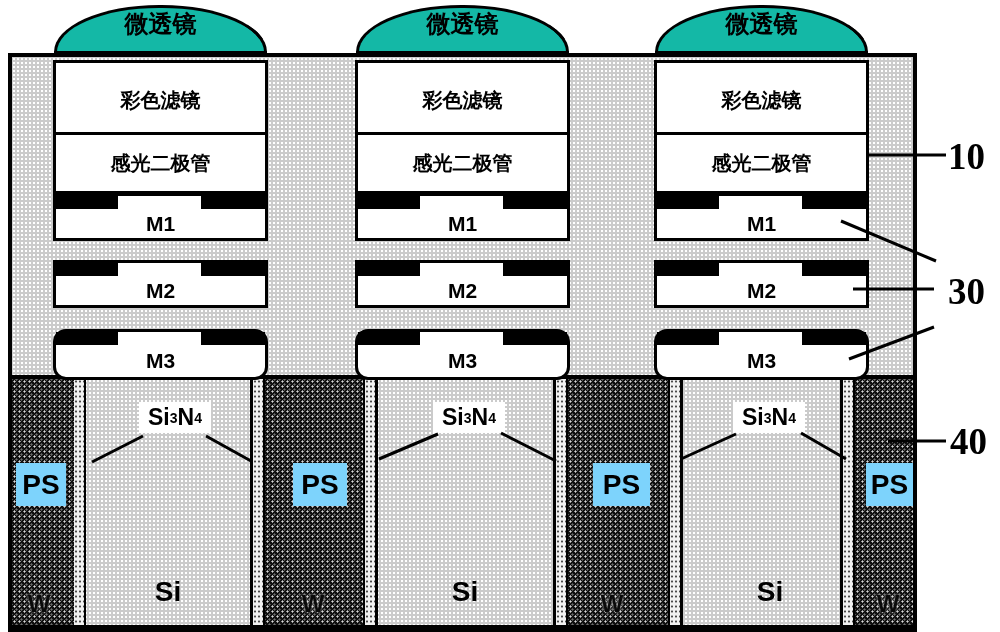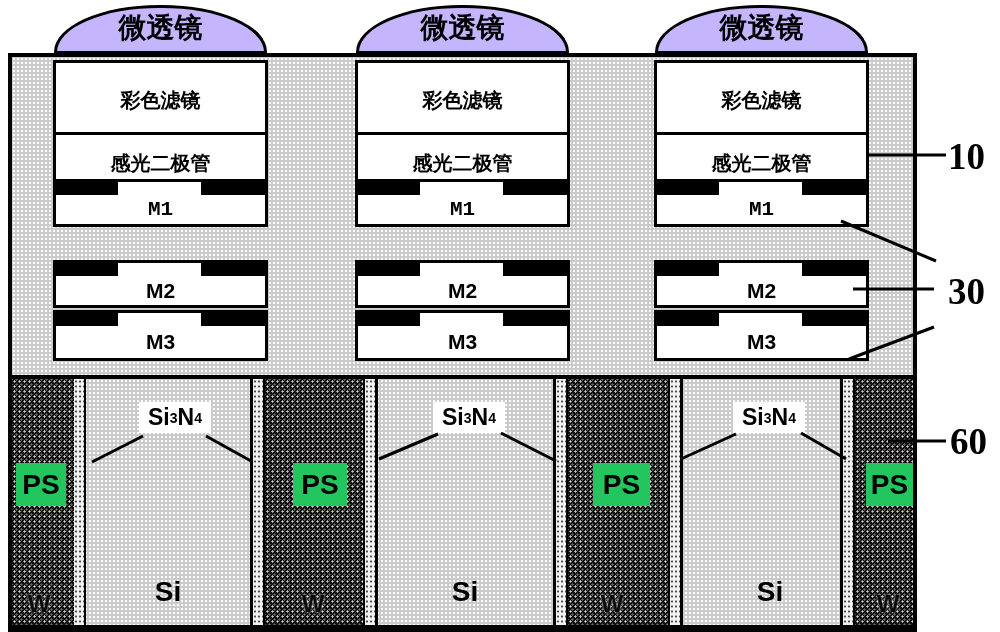--- a/index.html
+++ b/index.html
@@ -34,34 +34,34 @@
     position:absolute; left:8px; top:53px; width:909px; height:326px;
     border:4px solid #000;
   }
 
   
   .pixel-col { position:absolute; top:5px; width:215px; height:374px; z-index:2; }
   .col-0 { left:53px; } .col-1 { left:355px; } .col-2 { left:654px; }
 
   .dome {
     position:absolute; left:1px; right:1px; top:0; height:49px;
-    background:#c4b5fd; border:3px solid #000; border-bottom:3px solid #000;
+    background:#14b8a6; border:3px solid #000; border-bottom:3px solid #000;
     border-radius:105px 105px 0 0 / 47px 47px 0 0;
-    display:flex; justify-content:center; align-items:flex-end;
-    font-size:28px; font-weight:700; padding-bottom:4px;
+    display:flex; justify-content:center; align-items:flex-start;
+    font-size:24px; font-weight:700; padding-bottom:4px;
   }
   .wbox {
     position:absolute; left:0; right:0; background:#fff; border:3px solid #000;
     display:flex; justify-content:center; align-items:center;
     font-size:20px; font-weight:700;
   }
   .filter-box  { top:55px;  height:80px; }
   .pd-box      { top:127px; height:62px; }
   .m-box       { position:absolute; left:0; right:0; height:48px; background:#fff; border:3px solid #000; }
-  .m1 { top:174px;font-family:Liberation Mono, monospace; } .m2 { top:255px;text-decoration:underline; } .m3 { top:305px; height:51px; }
+  .m1 { top:188px; } .m2 { top:255px;text-decoration:underline; } .m3 { top:324px; height:51px;border-radius:13px; }
   .m-bar { position:absolute; top:0; height:13px; background:#000; }
   .m-bar.l { left:0; width:62px; }
   .m-bar.r { right:0; width:64px; }
   .m-label {
     position:absolute; left:0; right:0; top:13px; bottom:0;
     display:flex; justify-content:center; align-items:center;
     font-size:21px; font-weight:700;
   }
 
   
@@ -76,21 +76,21 @@
   .liner.edge-r { border-right:2px solid #000; }
   .liner.inner-l { border-right:2px solid #000; }
   .liner.inner-r { border-left:2px solid #000; }
   .tr-a { left:0;     width:74px; }
   .tr-b { left:238px; width:128px; }
   .tr-c { left:541px; width:130px; }
   .tr-d { left:828px; width:73px; border-left:3px solid #000; }
 
   
   .ps-label {
-    position:absolute; top:463px; height:43px; background:#22c55e; z-index:5;
+    position:absolute; top:463px; height:43px; background:#7dd3fc; z-index:5;
     display:flex; justify-content:center; align-items:center;
     font-size:28px; font-weight:700;
   }
   .ps-a { left:16px;  width:50px; }
   .ps-b { left:293px; width:54px; }
   .ps-c { left:593px; width:57px; }
   .ps-d { left:866px; width:47px; }
 
   .w-label {
     position:absolute; top:590px; width:34px; text-align:center; z-index:5;
@@ -260,21 +260,21 @@
   </div>
   <div class="nitride-label n-2">
     <span>Si</span>
       <sub>3</sub>
       <span>N</span>
       <sub>4</sub>
   </div>
 
   <div class="ref-num ref-10">10</div>
   <div class="ref-num ref-20">30</div>
-  <div class="ref-num ref-30">60</div>
+  <div class="ref-num ref-30">40</div>
 
   <svg id="leader-lines" width="1000" height="632">
     <g stroke="#000" stroke-width="3" fill="none">
       <line x1="868" y1="155" x2="946" y2="155"></line>
       <line x1="841" y1="221" x2="936" y2="261"></line>
       <line x1="853" y1="289" x2="934" y2="289"></line>
       <line x1="849" y1="359" x2="934" y2="327"></line>
       <line x1="888" y1="441" x2="946" y2="441"></line>
       <line x1="143" y1="436" x2="92" y2="462"></line>
       <line x1="206" y1="436" x2="251" y2="461"></line>

